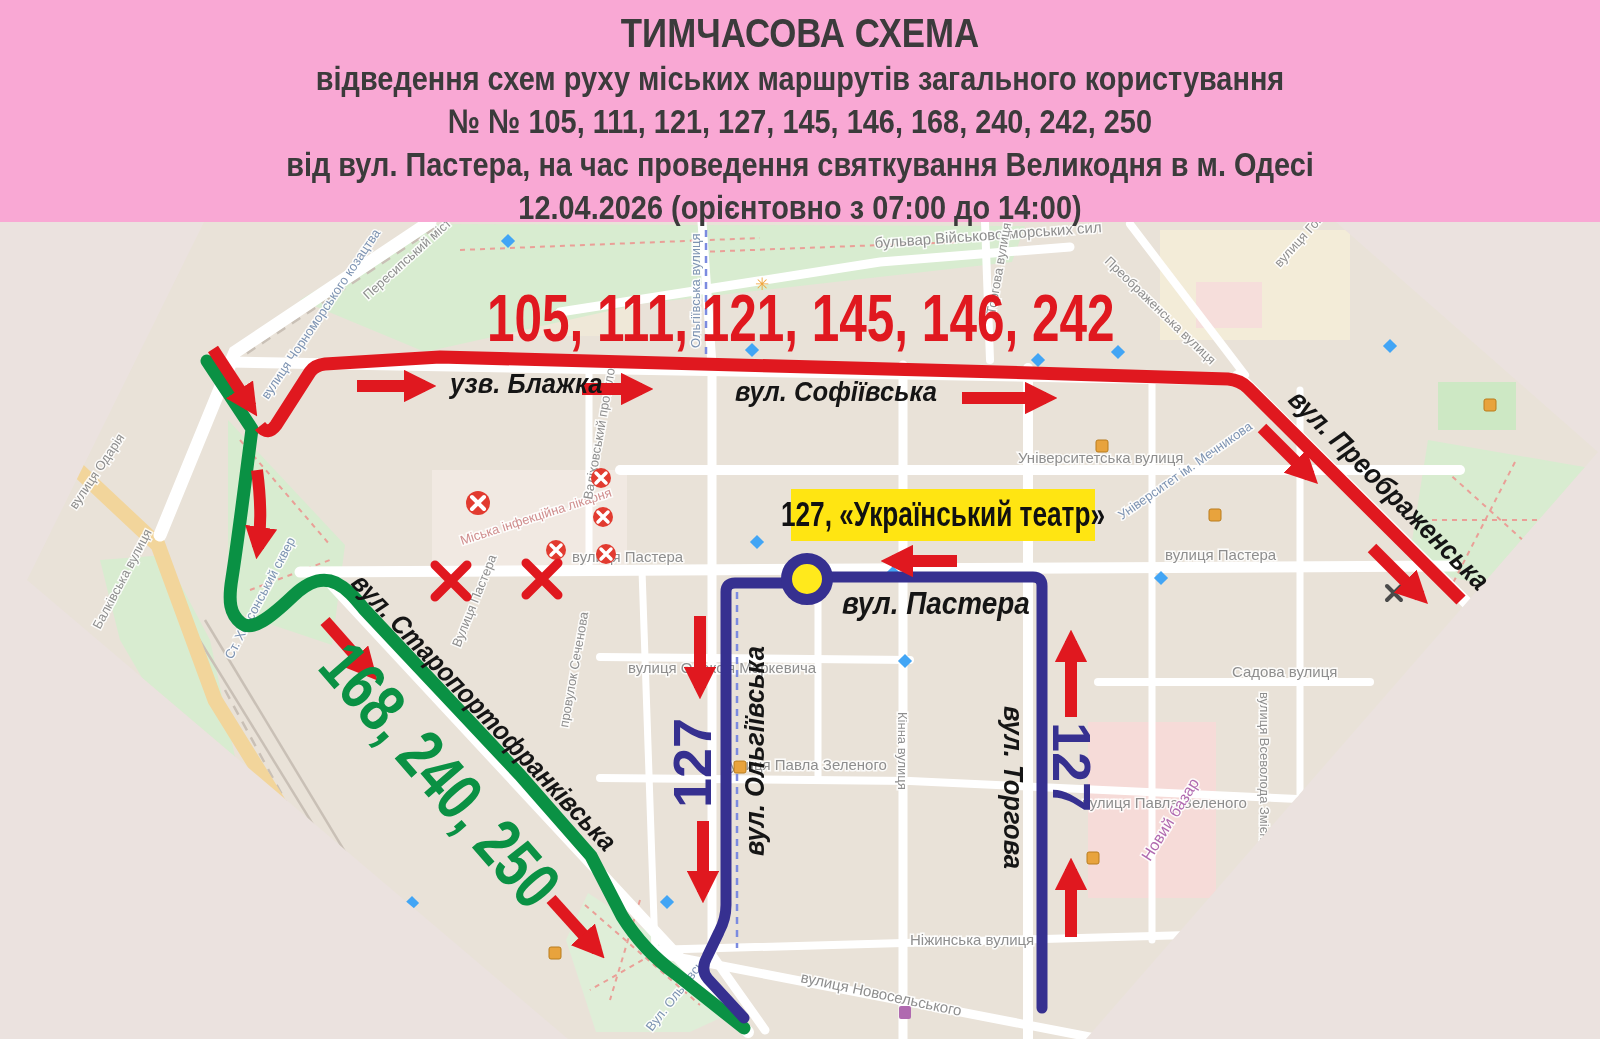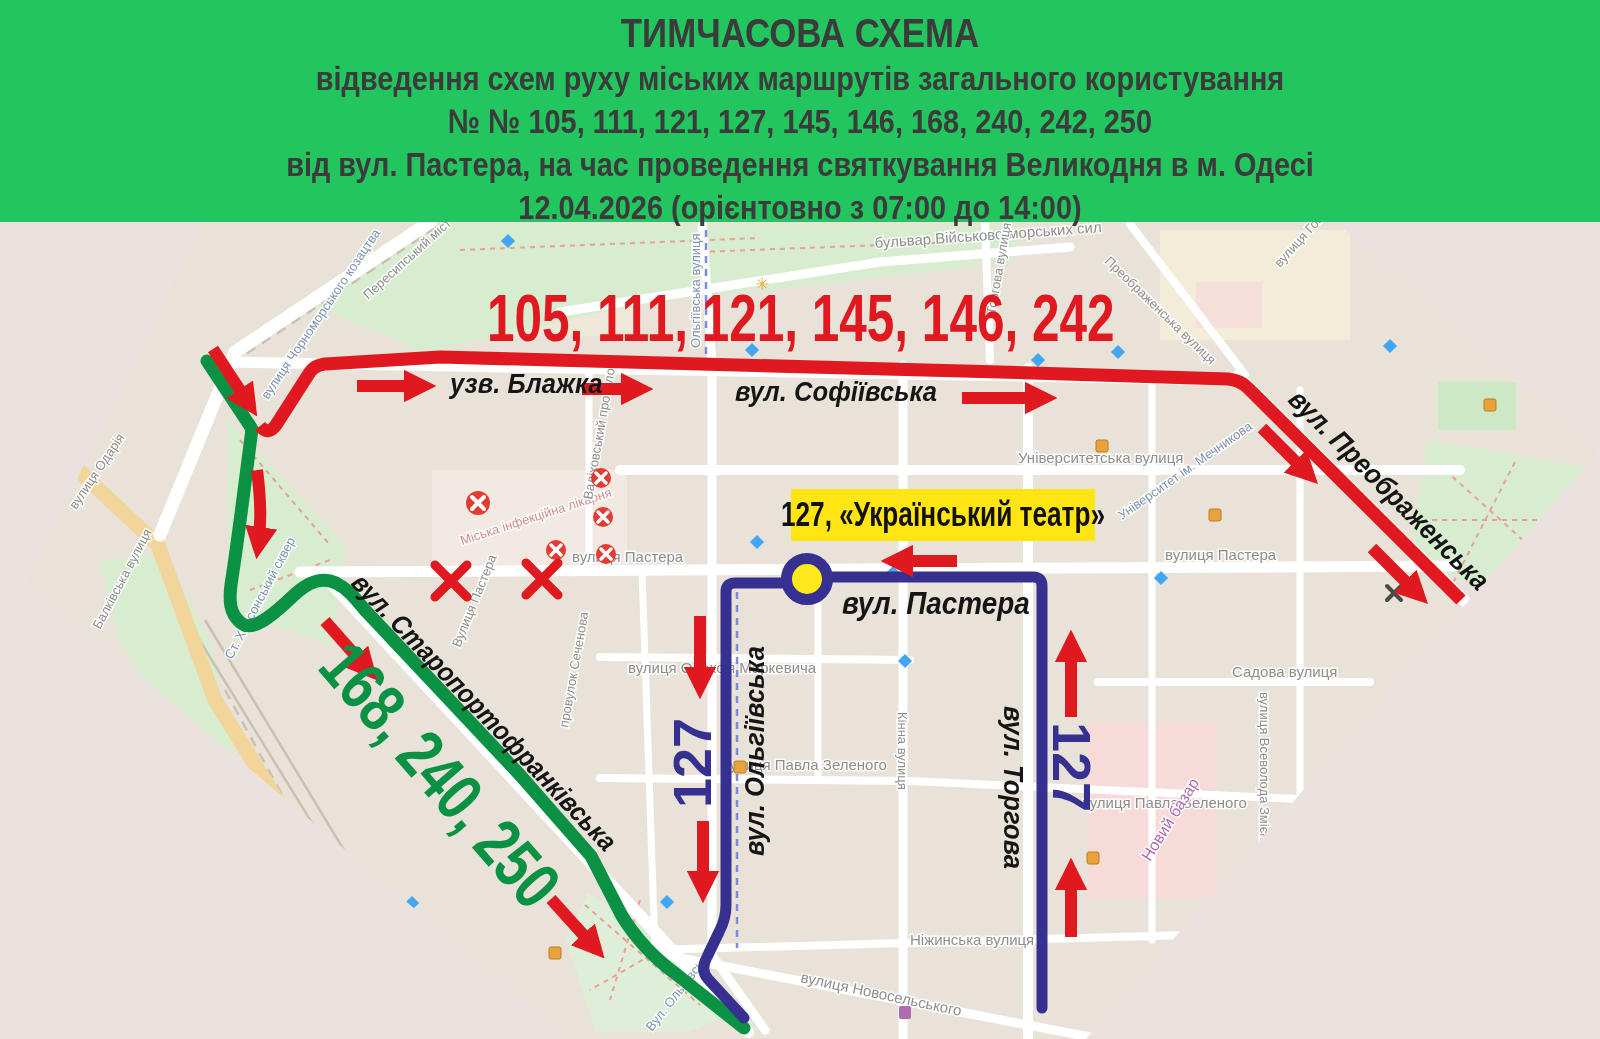--- a/index.html
+++ b/index.html
@@ -3,21 +3,21 @@
 <meta charset="utf-8">
 <style>
   html,body{margin:0;padding:0;}
   body{
     width:1600px;height:1039px;position:relative;overflow:hidden;
     background:#ebe2df;
     font-family:"Liberation Sans", sans-serif;
   }
   .header{
     position:absolute;top:0;left:0;width:1600px;height:222px;
-    background:#22c55e;z-index:5;text-align:center;padding-top:10px;box-sizing:border-box;
+    background:#f9a8d4;z-index:5;text-align:center;padding-top:10px;box-sizing:border-box;
   }
   .h-line{
     font-weight:bold;color:#3b3b3b;line-height:43px;white-space:nowrap;
     transform:scaleX(.85);transform-origin:50% 50%;
   }
   .h-line.title{font-size:41px;line-height:47px;}
   .h-line.sub{font-size:34px;}
   .map-wrap{position:absolute;top:0;left:0;width:1600px;height:1039px;}
   svg text{font-family:"Liberation Sans", sans-serif;}
   .maplab{fill:#8e8e8e;font-size:15px;paint-order:stroke;stroke:rgba(255,255,255,.85);stroke-width:3px;}

